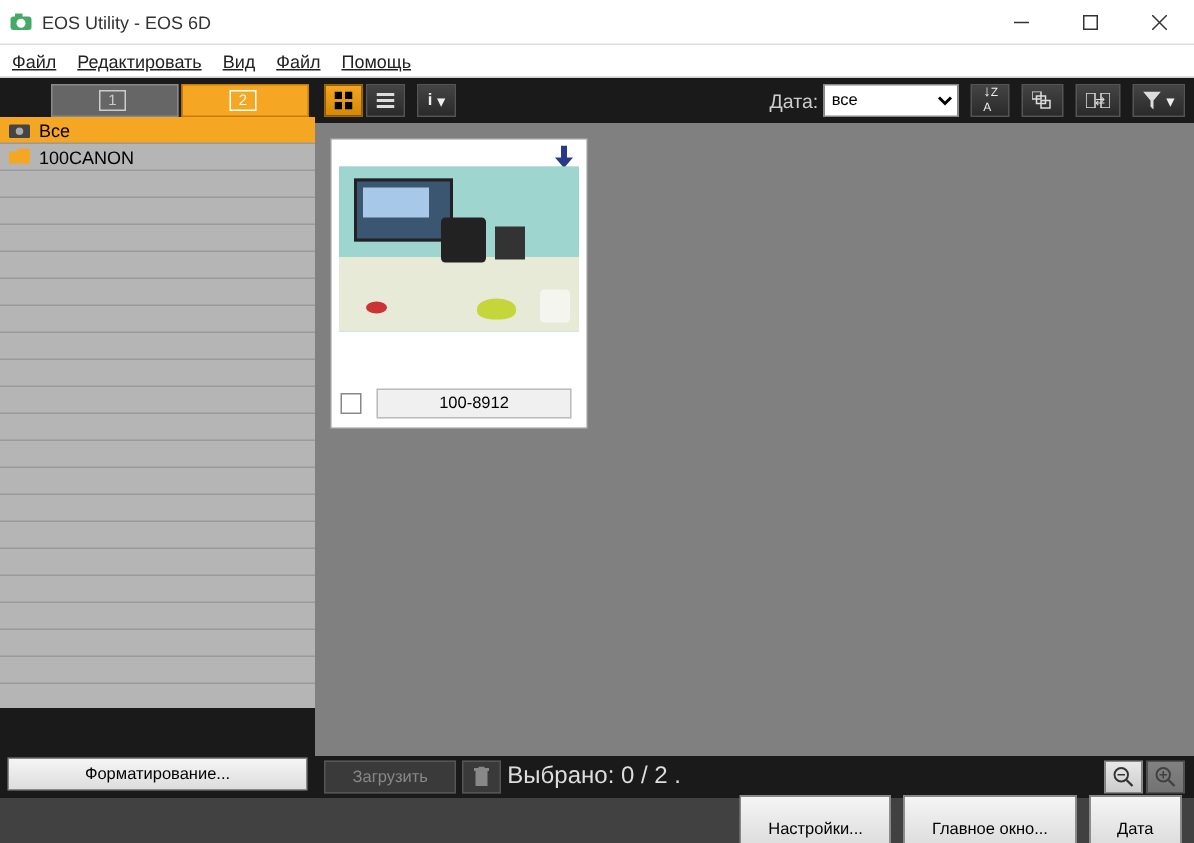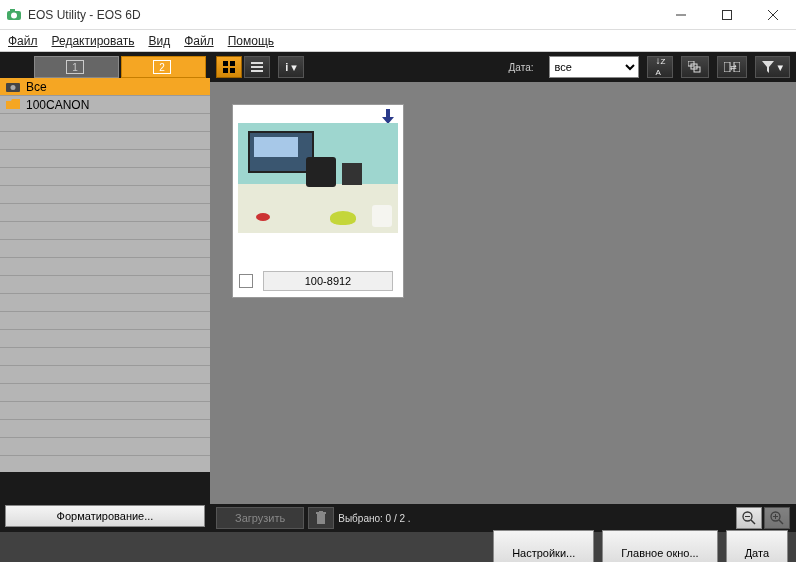--- a/index.html
+++ b/index.html
@@ -33,45 +33,45 @@
   .sidebar-bottom { padding: 5px; }
   .format-btn { width: 100%; height: 22px; background: linear-gradient(#f5f5f5,#ddd); border: 1px solid #888; font-size: 11px; cursor: pointer; margin-top: 28px; }
 
   
   .main { flex: 1; display: flex; flex-direction: column; background: #1a1a1a; }
   .main-toolbar { height: 30px; display: flex; align-items: center; padding: 3px 6px; gap: 8px; background: #1a1a1a; }
   .tb-group { display: flex; gap: 2px; }
   .tb-btn { height: 22px; min-width: 26px; padding: 0 6px; background: linear-gradient(#444,#2a2a2a); border: 1px solid #555; display: flex; align-items: center; justify-content: center; color: #eee; font-size: 11px; cursor: pointer; gap: 3px; }
   .tb-btn.active { background: linear-gradient(#f5a623,#d48806); border-color: #a06400; color: #000; }
   .tb-drop { display: flex; align-items: center; }
-  .drop-lbl { color: #ccc; font-size: 10px; margin-right: 16px; }
+  .drop-lbl { color: #ccc; font-size: 13px; margin-right: 4px; }
   select.drop { height: 22px; background: #fff; border: 1px solid #888; font-size: 11px; min-width: 90px; }
   .tb-spacer { flex: 1; }
 
-  .thumb-area { flex: 1; background: #808080; padding: 22px; display: flex; gap: 10px; align-content: flex-start; flex-wrap: wrap; overflow: auto; }
+  .thumb-area { flex: 1; background: #808080; padding: 10px; display: flex; gap: 10px; align-content: flex-start; flex-wrap: wrap; overflow: auto; }
   .thumb-card { width: 172px; height: 194px; background: #fff; border: 1px solid #999; padding: 4px; display: flex; flex-direction: column; position: relative; }
   .dl-arrow { position: absolute; top: 4px; right: 8px; }
   .thumb-img { margin-top: 14px; width: 160px; height: 110px; align-self: center; background: #8fc7bf; position: relative; overflow: hidden; }
   
   .scene-wall { position:absolute; inset:0; background: linear-gradient(#9ed6cf 0%, #9ed6cf 55%, #e8ead8 55%, #e8ead8 100%); }
   .scene-monitor { position:absolute; top:8px; left:10px; width:66px; height:42px; background:#3a5670; border:2px solid #222; }
   .scene-monitor::after{content:"";position:absolute;top:4px;left:4px;width:44px;height:20px;background:#a7c8e8;}
   .scene-cam { position:absolute; top:34px; left:68px; width:30px; height:30px; background:#222; border-radius:3px;}
   .scene-cam2 { position:absolute; top:40px; left:104px; width:20px; height:22px; background:#333;}
   .scene-bowl { position:absolute; bottom:8px; left:92px; width:26px; height:14px; background:#c4d63a; border-radius:50% 50% 40% 40%;}
   .scene-cup { position:absolute; bottom:6px; right:6px; width:20px; height:22px; background:#f5f5f0; border-radius:3px;}
   .scene-red { position:absolute; bottom:12px; left:18px; width:14px; height:8px; background:#c33; border-radius:50%;}
   .thumb-footer { margin-top: auto; display: flex; align-items: center; gap: 6px; padding: 2px 2px 2px 2px; }
   .chk { width: 14px; height: 14px; border: 1px solid #888; background: #fff; }
   .thumb-name { flex: 1; height: 20px; background: #f0f0f0; border: 1px solid #bbb; display: flex; align-items: center; justify-content: center; font-size: 11px; margin:0 4px; }
 
   .main-status { height: 28px; background: #1a1a1a; display: flex; align-items: center; padding: 3px 6px; gap: 4px; }
   .status-btn { height: 22px; padding: 0 18px; background: #3a3a3a; color: #888; border: 1px solid #555; font-size: 11px; }
   .trash-btn { height: 22px; width: 26px; background: #3a3a3a; border: 1px solid #555; display:flex;align-items:center;justify-content:center; }
-  .status-text { color: #ddd; font-size: 10px; }
+  .status-text { color: #ddd; font-size: 16px; }
   .zoom-group { display:flex; gap:2px; }
   .zoom-btn { width: 26px; height: 22px; background: linear-gradient(#e8e8e8,#ccc); border: 1px solid #888; display:flex;align-items:center;justify-content:center; font-size: 13px; }
   .zoom-btn.disabled { opacity: 0.5; }
 
   
   .bottombar { height: 30px; background: #414141; display: flex; align-items: center; justify-content: flex-end; padding: 4px 8px; gap: 8px; }
   .bottom-btn { height: 22px; padding: 16px 18px; background: linear-gradient(#f5f5f5,#ddd); border: 1px solid #888; font-size: 11px; cursor: pointer; }
 
   svg { display: block; }
 </style>

